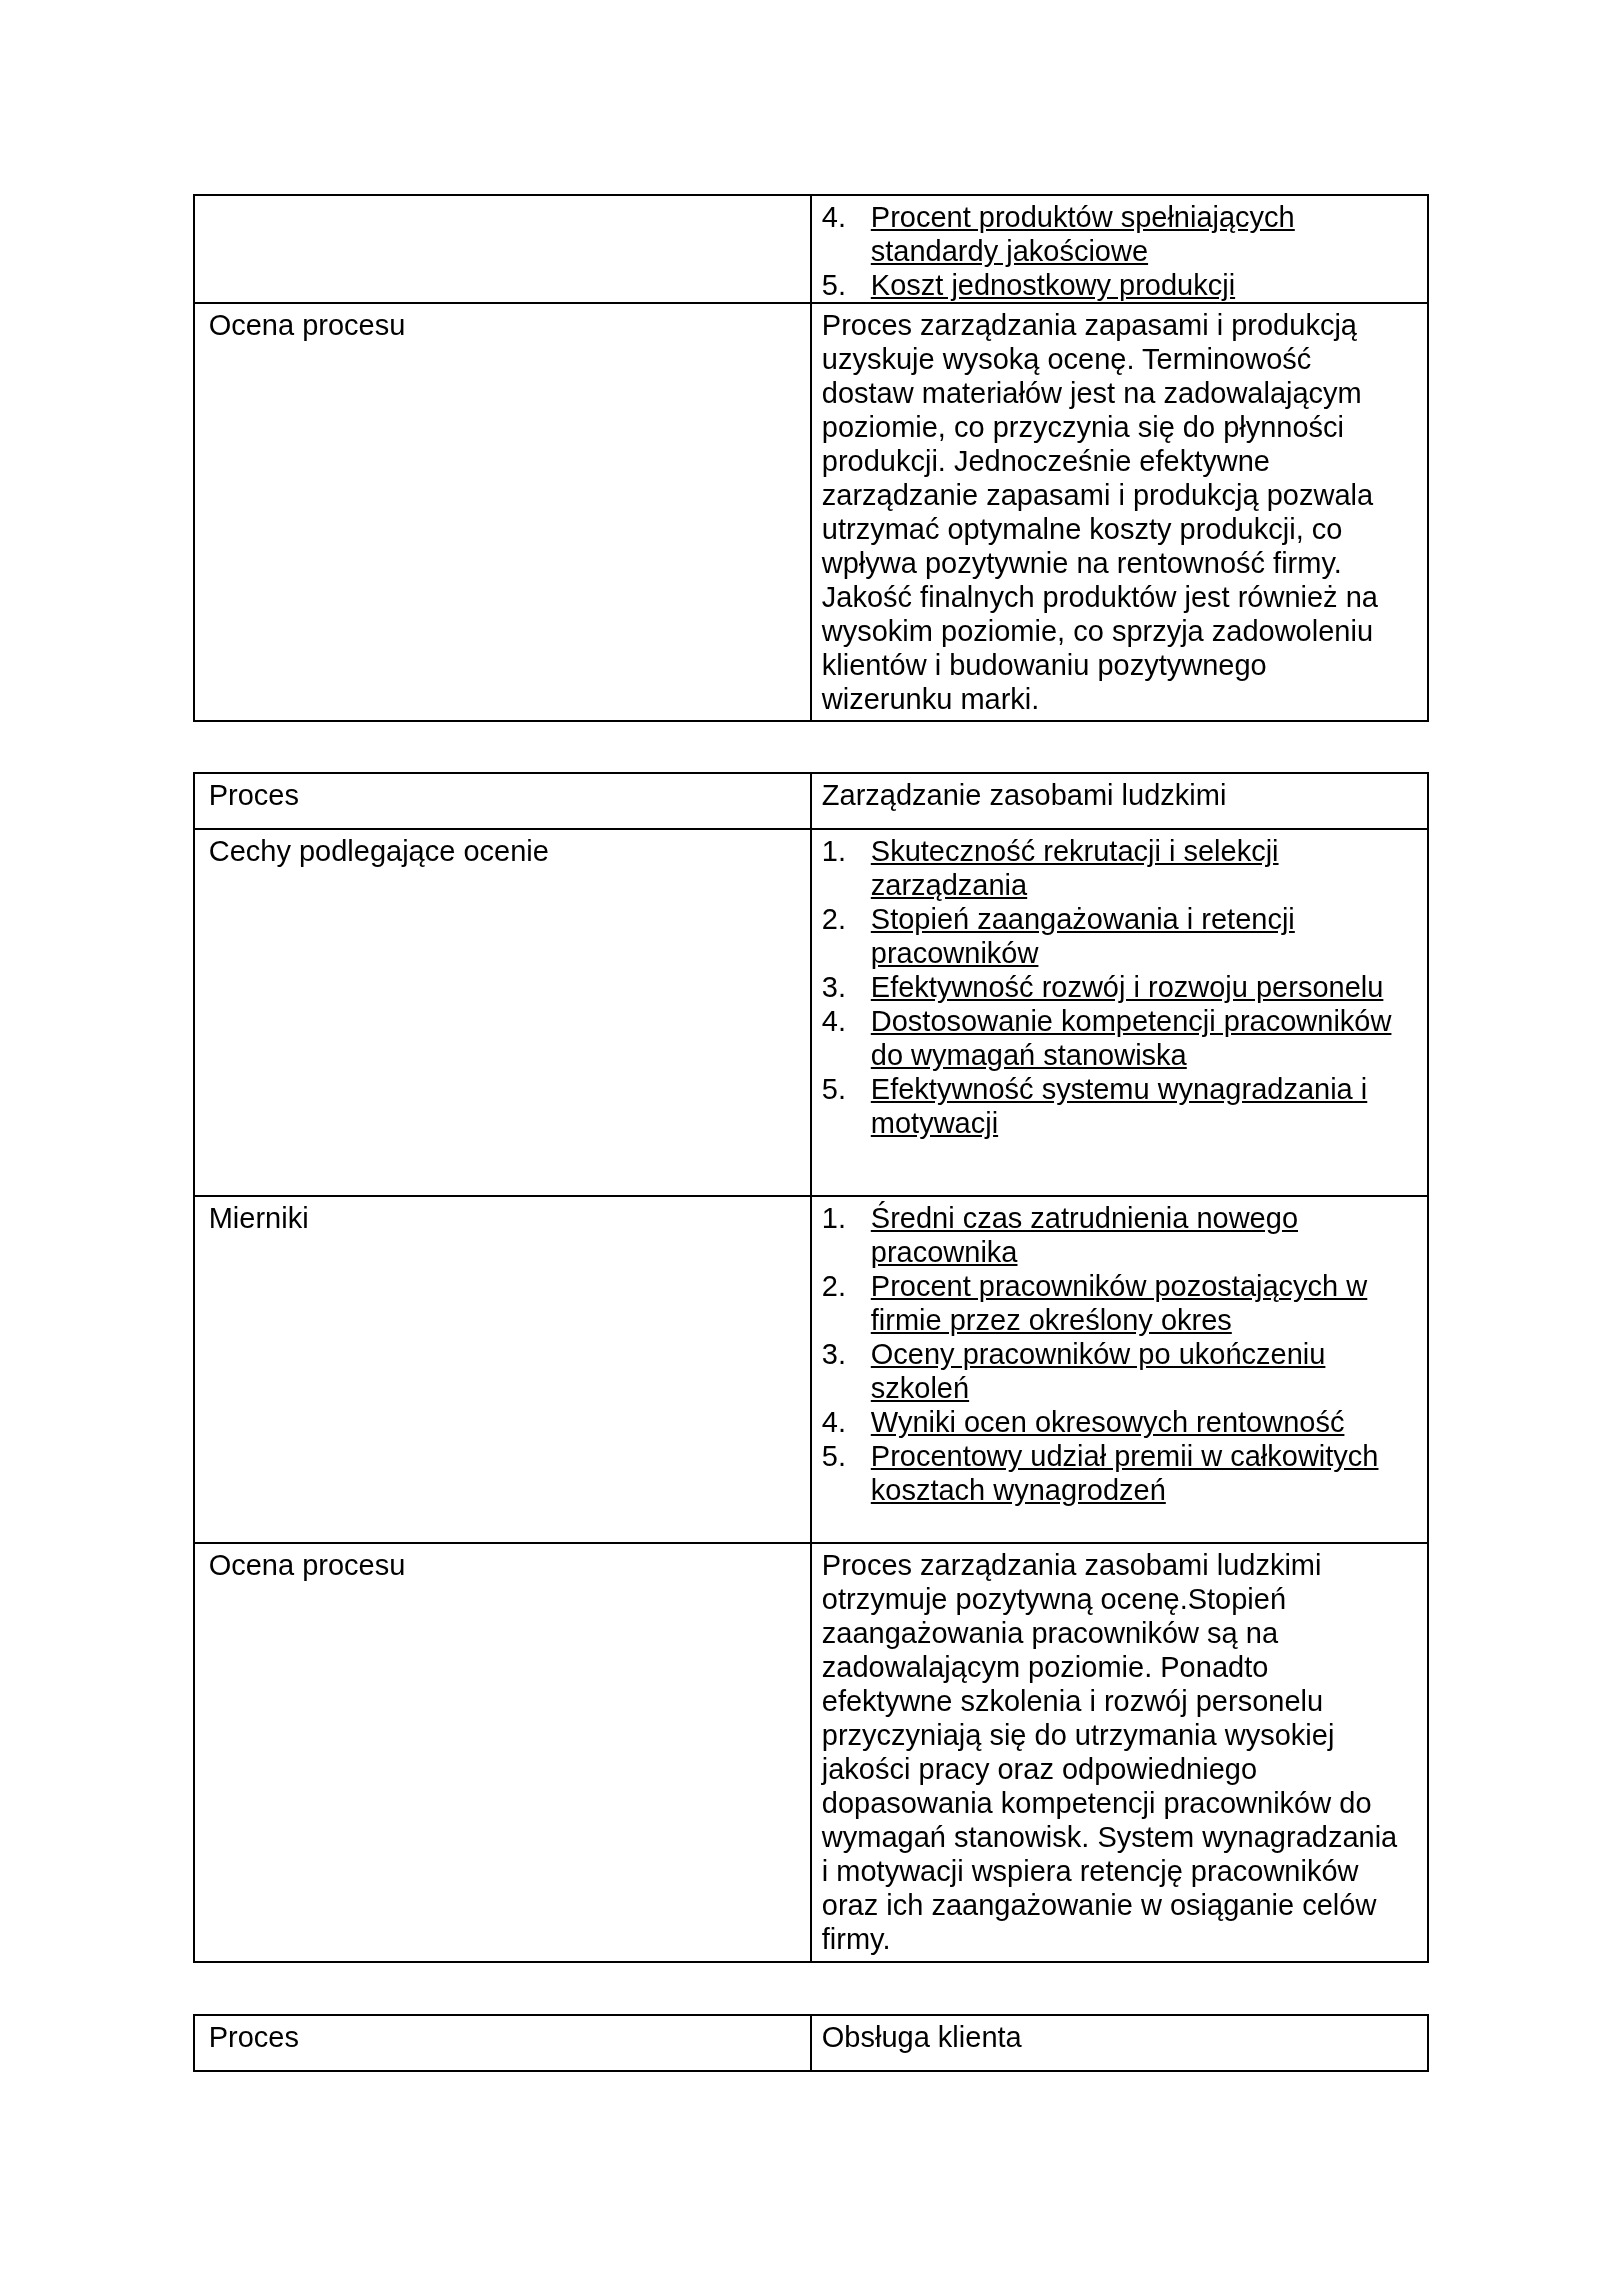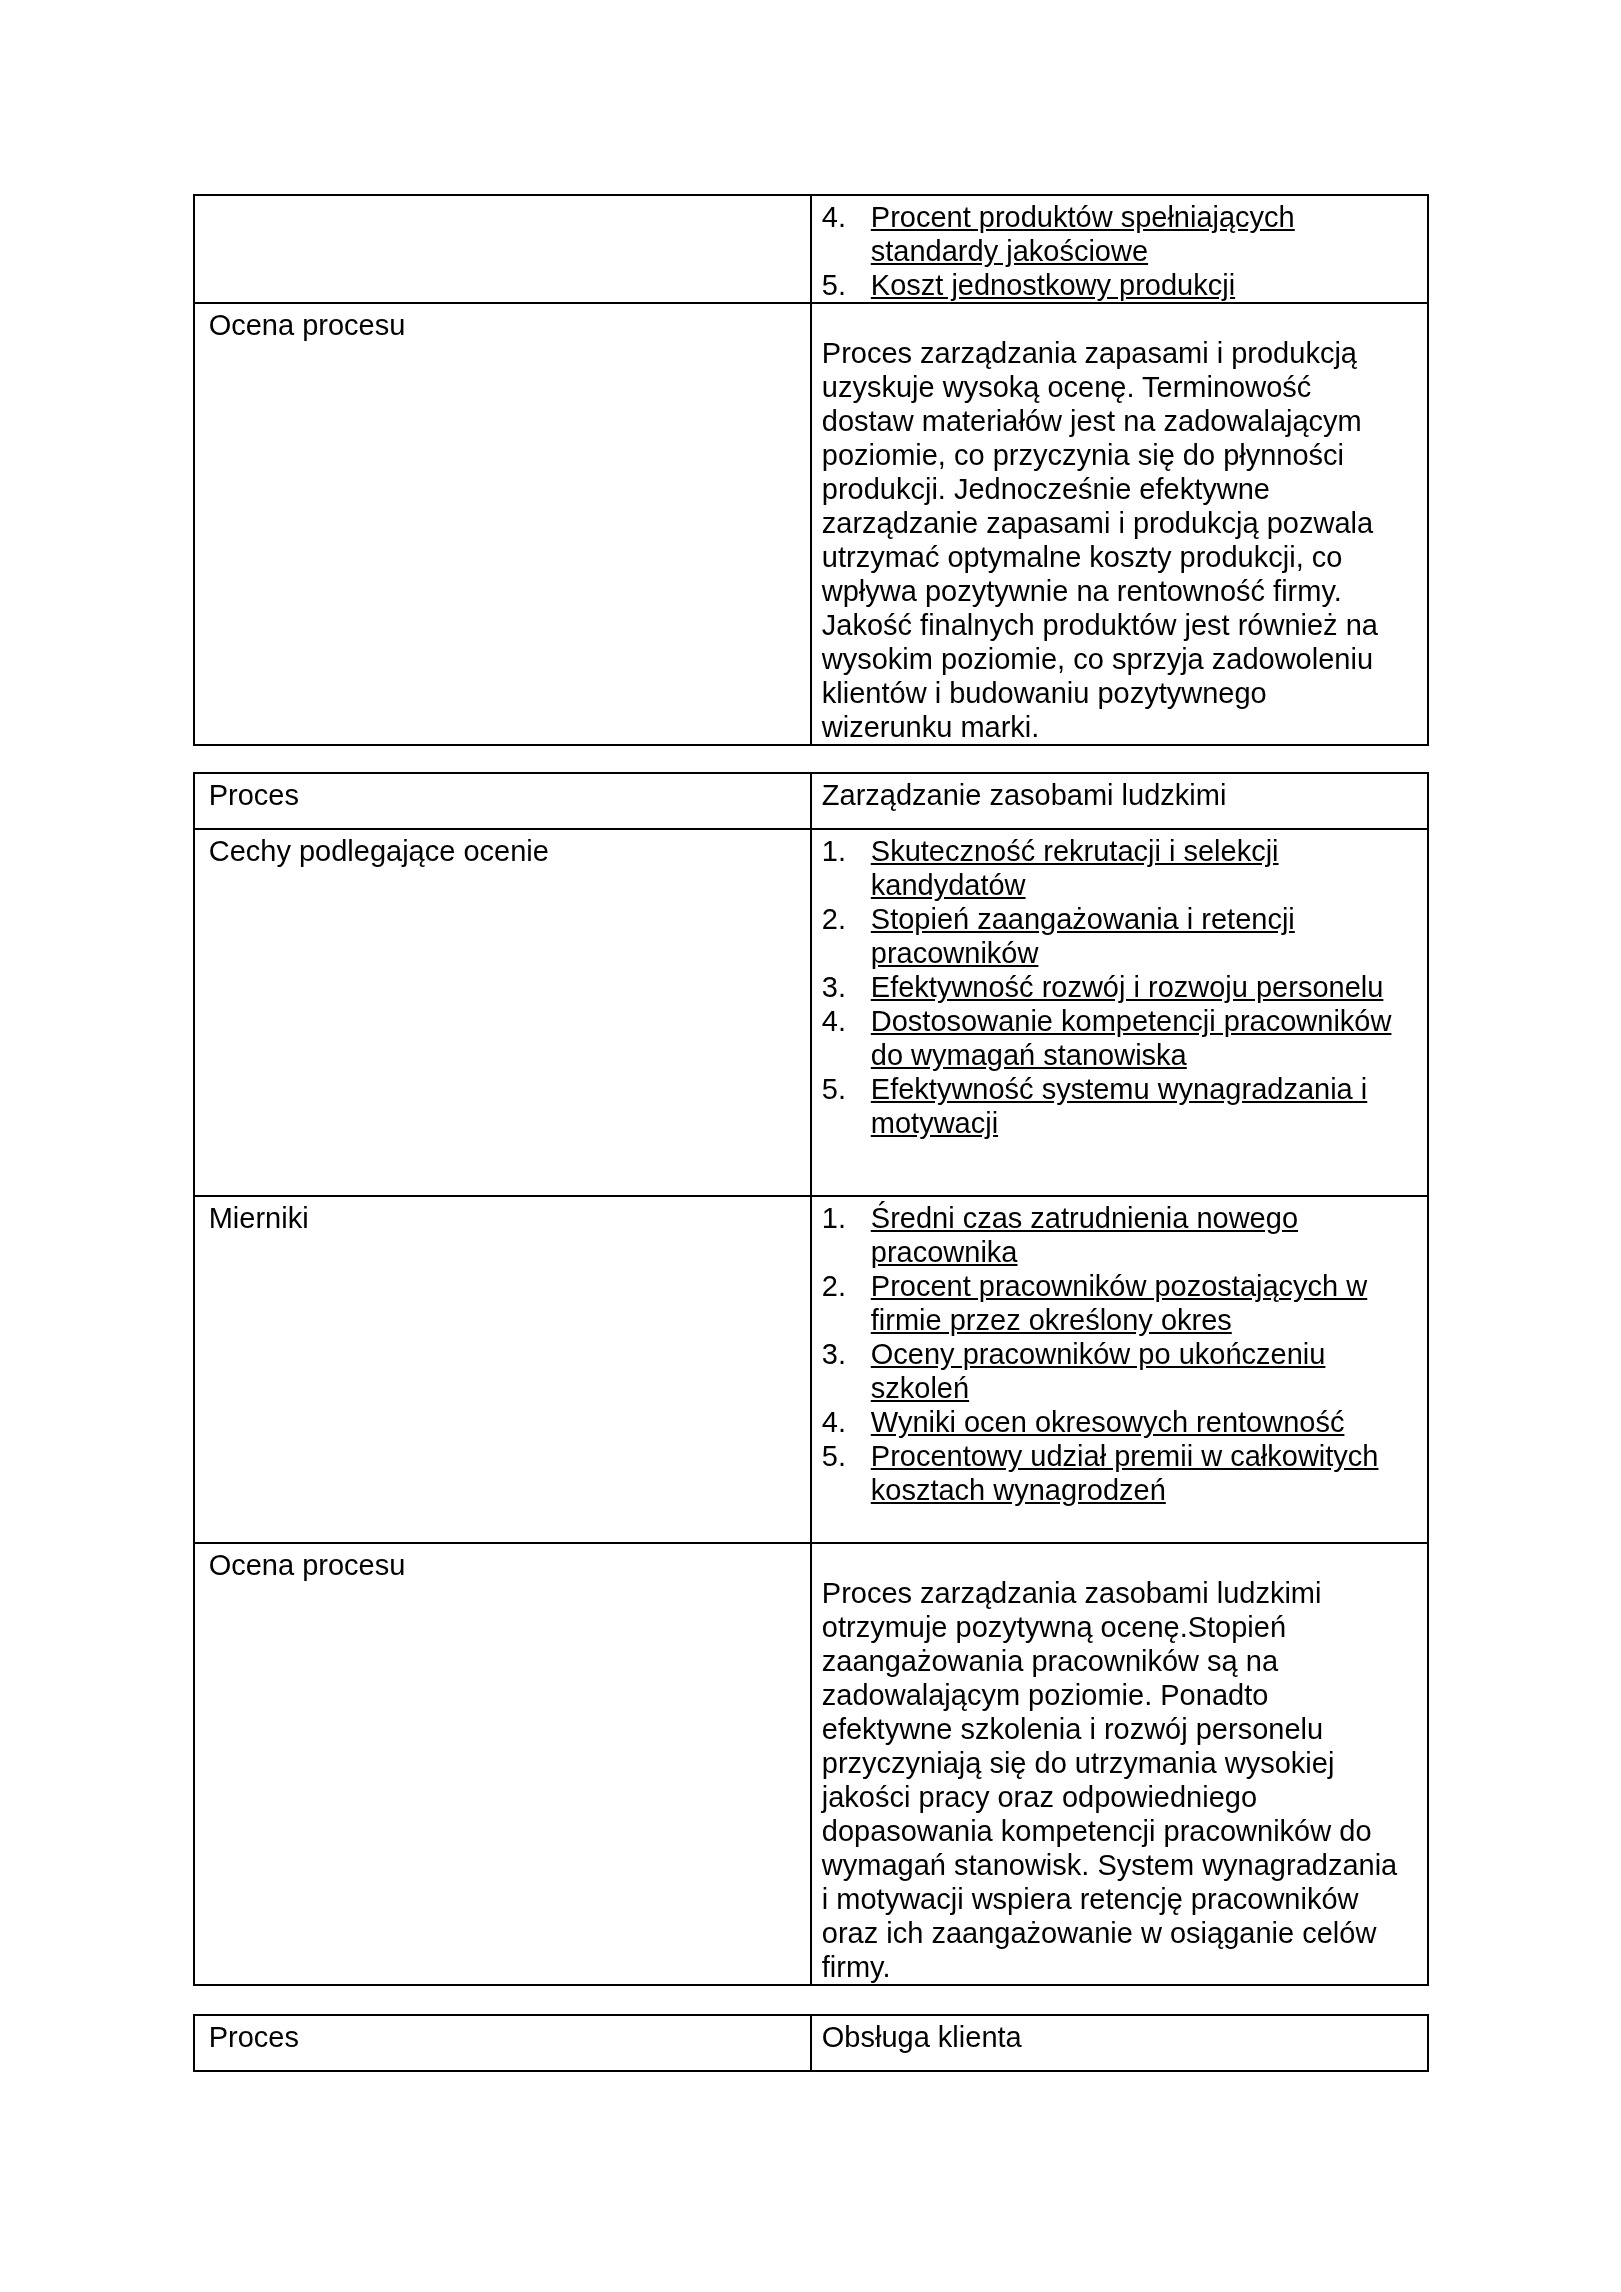--- a/index.html
+++ b/index.html
@@ -42,21 +42,21 @@
   .t1 .row-ocena td { height: 412px; }
   .t2 .row-hdr      td { height: 50px;  }
   .t2 .row-cechy    td { height: 361px; }
   .t2 .row-mierniki td { height: 341px; border-radius: 29px; }
   .t2 .row-ocena    td { height: 413px; }
   .t3 .row-hdr      td { height: 50px;  }
   
   .li { display: flex; }
   .li .n { flex: 0 0 49px; }
   .li .t { width: 531px; text-decoration: underline; }
-  .para { width: 580px; margin-top: 28px; }
+  .para { width: 580px; }
 </style>
 </head>
 <body>
 
 <div class="page">
 
   <table class="doc-table t1">
     <colgroup>
         <col class="c1">
         <col class="c2">
@@ -92,21 +92,21 @@
     <tbody>
       <tr class="row-hdr">
         <td class="label-cell">Proces</td>
         <td class="hdr-value-cell">Zarządzanie zasobami ludzkimi</td>
       </tr>
       <tr class="row-cechy">
         <td class="label-cell">Cechy podlegające ocenie</td>
         <td class="content-cell">
           <div class="li">
             <span class="n">1.</span>
-            <span class="t">Skuteczność rekrutacji i selekcji kandydatów</span>
+            <span class="t">Skuteczność rekrutacji i selekcji zarządzania</span>
           </div>
           <div class="li">
             <span class="n">2.</span>
             <span class="t">Stopień zaangażowania i retencji pracowników</span>
           </div>
           <div class="li">
             <span class="n">3.</span>
             <span class="t">Efektywność rozwój i rozwoju personelu</span>
           </div>
           <div class="li">

